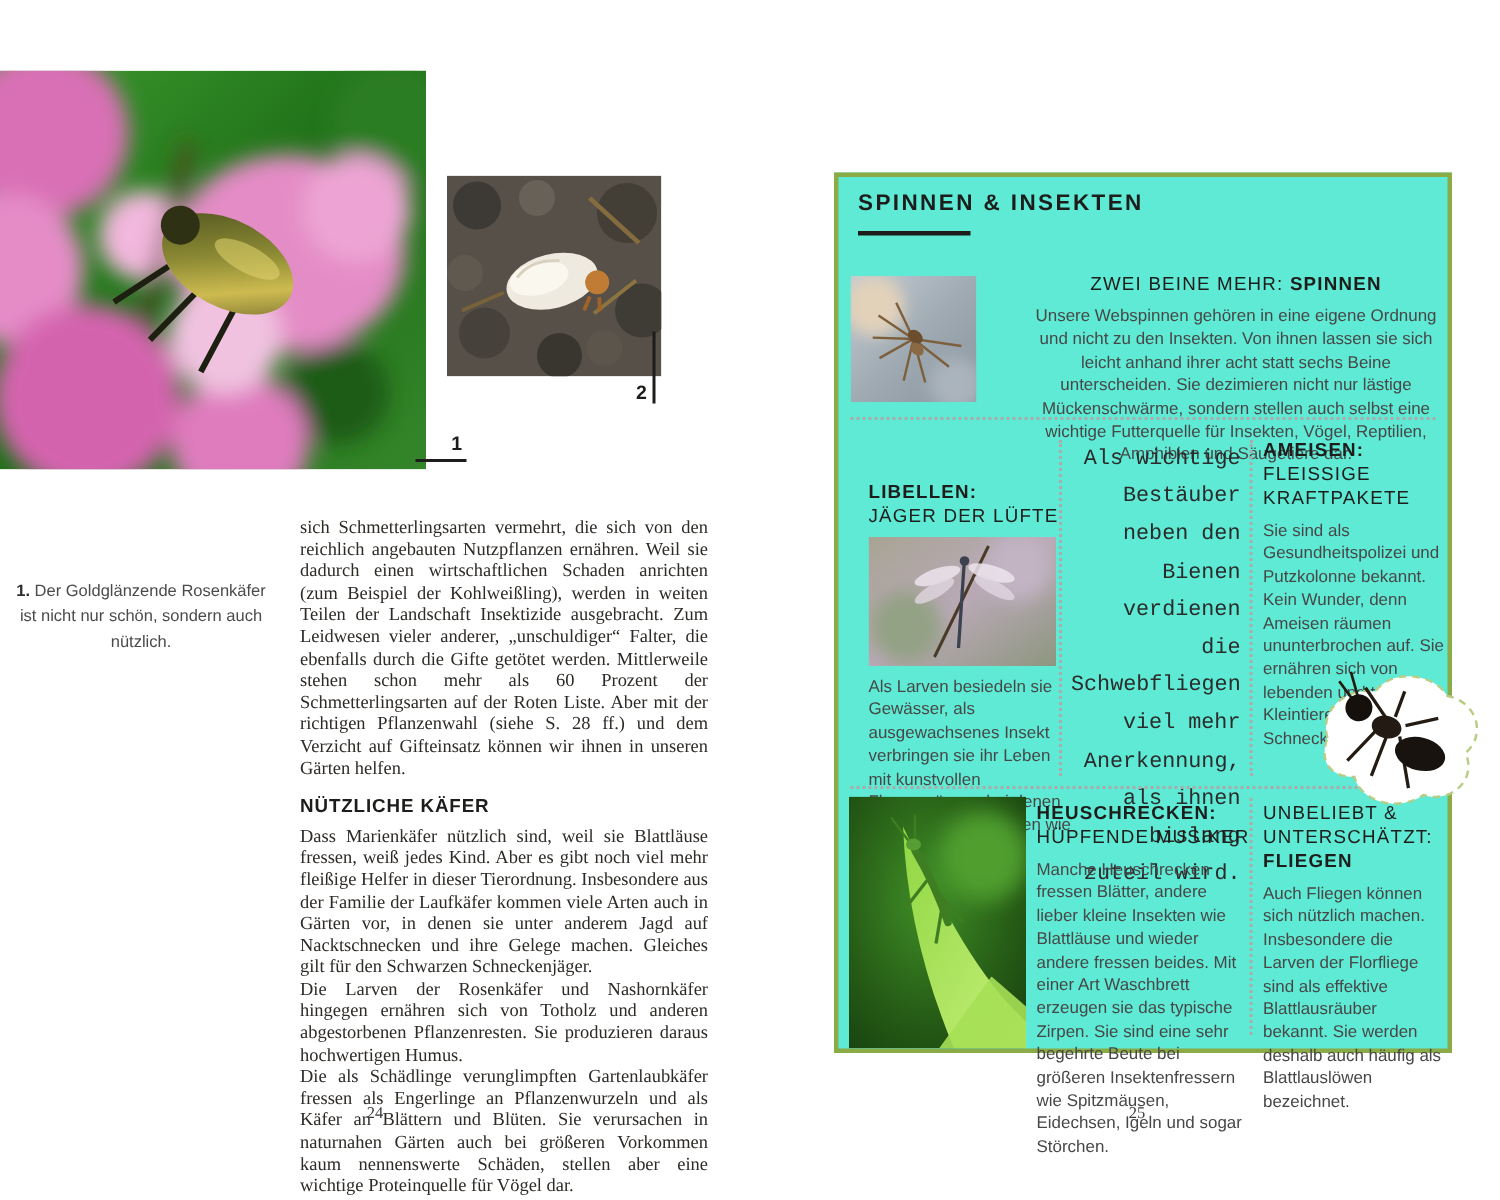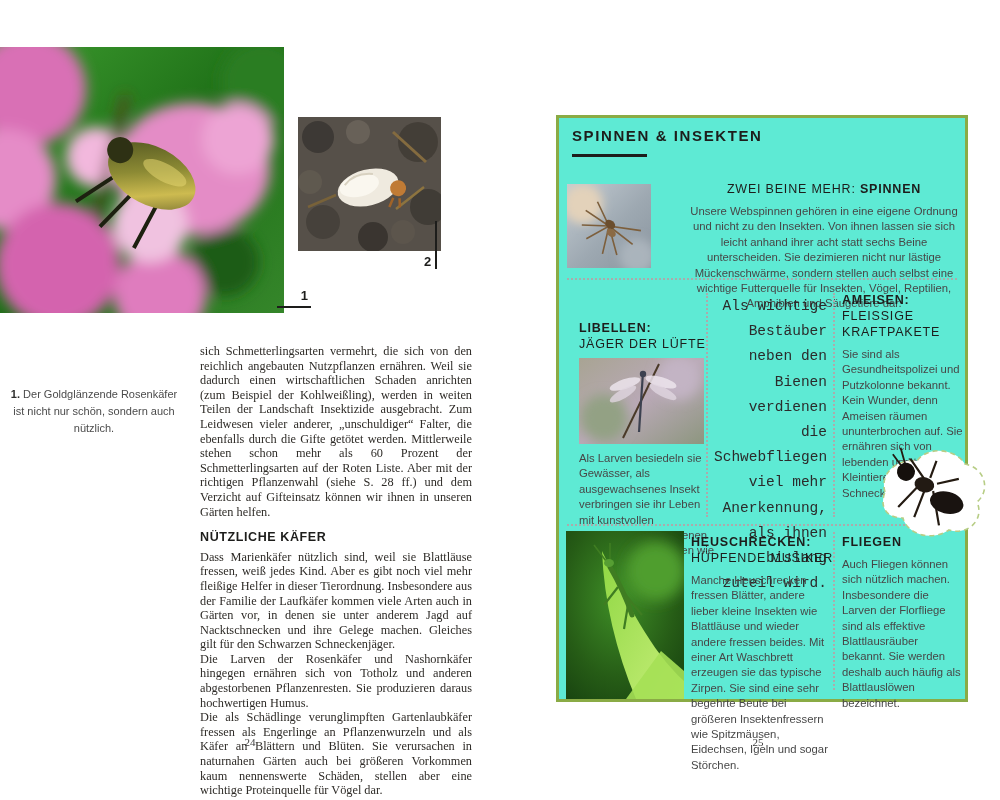--- a/index.html
+++ b/index.html
@@ -301,20 +301,21 @@
         <div class="boldline sec-head">HEUSCHRECKEN:</div>
         <div>HÜPFENDE MUSIKER</div>
       </div>
       <div class="sec-body">Manche Heuschrecken fressen Blätter, andere lieber kleine Insekten wie Blattläuse und wieder andere fressen beides. Mit einer Art Waschbrett erzeugen sie das typische Zirpen. Sie sind eine sehr begehrte Beute bei größeren Insektenfressern wie Spitzmäusen, Eidechsen, Igeln und sogar Störchen.</div>
     </div>
 
     <div class="abs dot-v" id="dot-v3"></div>
 
     <div class="abs" id="fliegen-col">
       <div class="sec-head">
+        <div>UNBELIEBT &amp; UNTERSCHÄTZT:</div>
         <div class="boldline sec-head">FLIEGEN</div>
       </div>
       <div class="sec-body">Auch Fliegen können sich nützlich machen. Insbesondere die Larven der Florfliege sind als effektive Blattlausräuber bekannt. Sie werden deshalb auch häufig als Blattlauslöwen bezeichnet.</div>
     </div>
 
   </div>
 
   <div class="page-num" id="page-num-right">25</div>
 
 </div>

